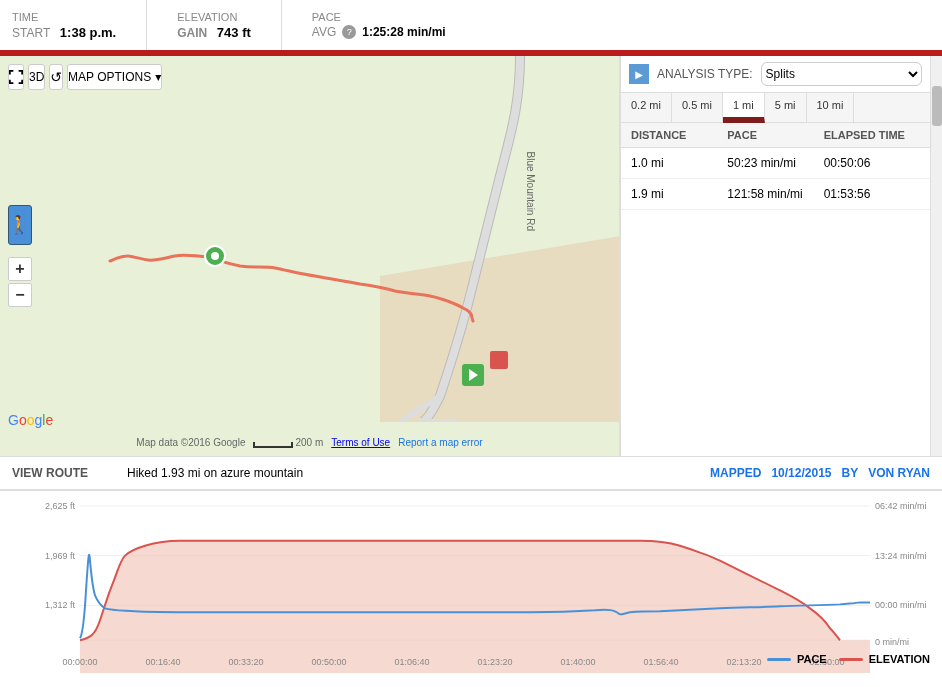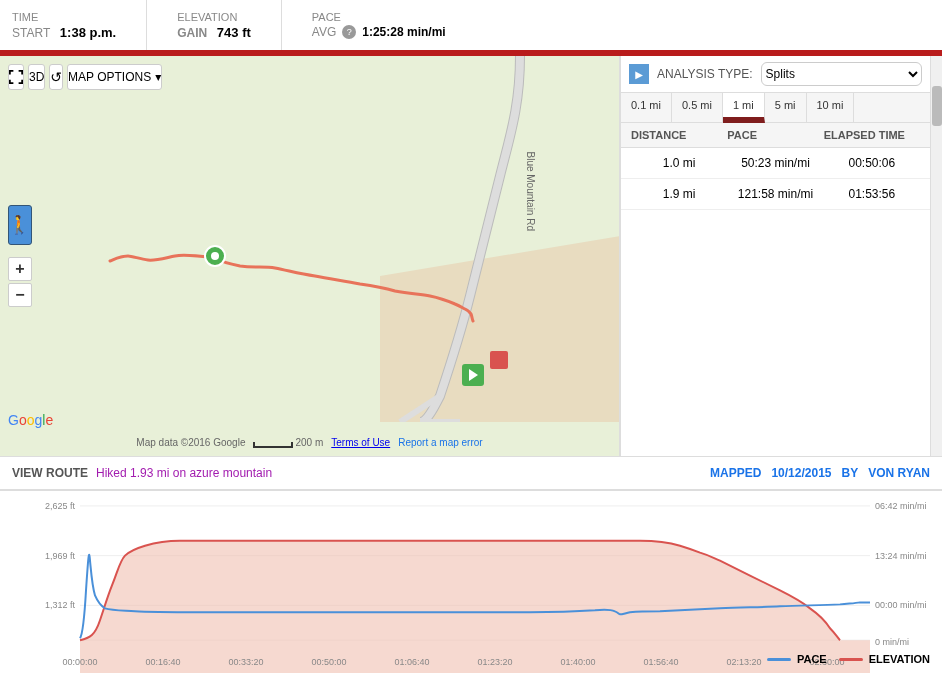--- a/index.html
+++ b/index.html
@@ -181,21 +181,20 @@
       cursor: pointer;
       border-right: 1px solid #ddd;
       color: #333;
     }
     .split-tab.active { background: #fff; border-bottom: 6px solid #7f1d1d; margin-bottom: -1px; }
 
     
     #splits-table {
       flex: 1;
       overflow-y: auto;
-      text-align: center;
     }
     .splits-header {
       display: grid;
       grid-template-columns: 1fr 1fr 1fr;
       padding: 6px 10px;
       background: #f5f5f5;
       border-bottom: 1px solid #ddd;
       font-size: 11px;
       font-weight: bold;
       color: #555;
@@ -214,21 +213,21 @@
       padding: 8px 12px;
       font-size: 12px;
       border-top: 1px solid #ddd;
       border-bottom: 1px solid #ddd;
       display: flex;
       align-items: center;
       gap: 8px;
       background: #fff;
       height: 34px;
     }
-    #route-footer a { color: #a21caf; text-decoration: none; }
+    #route-footer a { color: #000000; text-decoration: none; margin-left: 31px; }
     #route-footer .mapped-info { margin-left: auto; color: #888; }
     #route-footer .mapped-info span { color: #1a73e8; font-weight: bold; }
 
     
     #chart-area {
       height: 183px;
       position: relative;
       background: #fff;
       border-top: 1px solid #ddd;
       overflow: hidden;
@@ -388,21 +387,21 @@
     <div id="analysis-panel">
       <div id="analysis-header">
         <div id="analysis-arrow"></div>
         <span class="analysis-label">ANALYSIS TYPE:</span>
         <select id="analysis-type-select">
           <option>Splits</option>
         </select>
       </div>
 
       <div id="split-tabs">
-        <div class="split-tab">0.1 mi</div>
+        <div class="split-tab">0.2 mi</div>
         <div class="split-tab">0.5 mi</div>
         <div class="split-tab active">1 mi</div>
         <div class="split-tab">5 mi</div>
         <div class="split-tab">10 mi</div>
       </div>
 
       <div class="splits-header">
         <span>DISTANCE</span>
         <span>PACE</span>
         <span>ELAPSED TIME</span>

